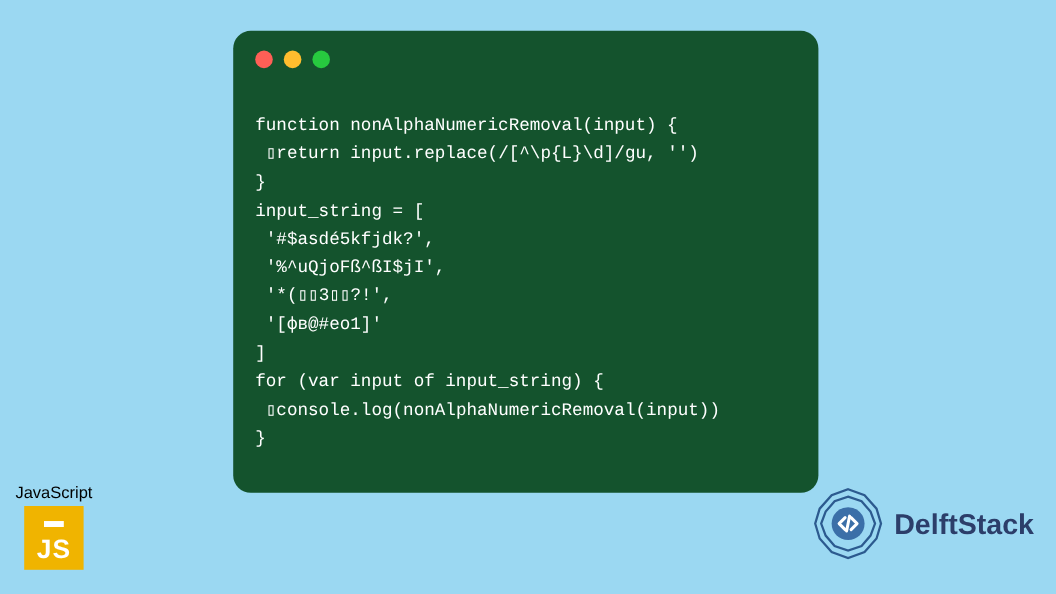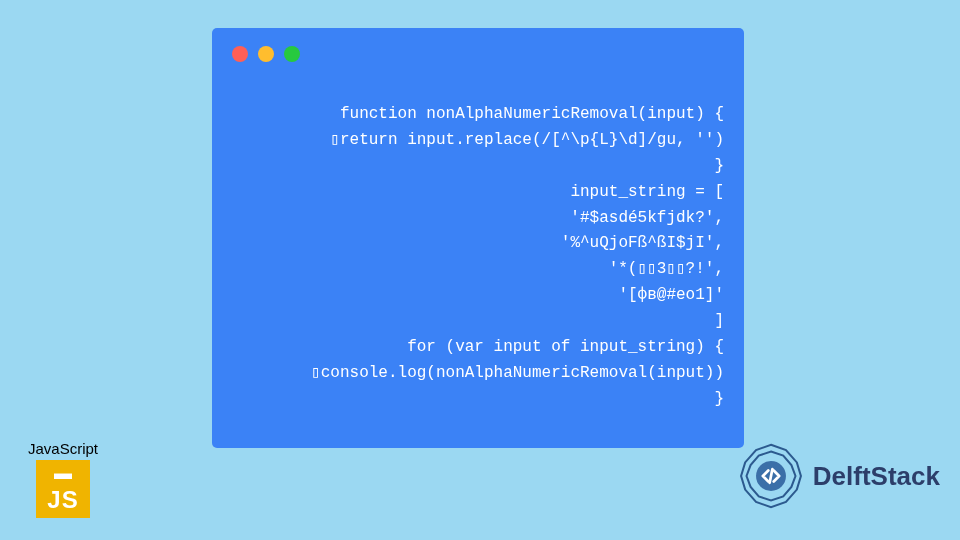--- a/index.html
+++ b/index.html
@@ -10,40 +10,39 @@
     position: relative;
     font-family: -apple-system, BlinkMacSystemFont, "Segoe UI", Arial, sans-serif;
     overflow: hidden;
   }
   .code-window {
     position: absolute;
     left: 212px;
     top: 28px;
     width: 532px;
     height: 420px;
-    background: #3b82f6;
-    border-radius: 5px;
+    background: #14532d;
+    border-radius: 16px;
     padding: 18px 20px;
-    text-align: right;
   }
   .dots { display: flex; gap: 10px; margin-bottom: 14px; }
   .dot { width: 16px; height: 16px; border-radius: 50%; }
   .dot.red { background: #ff5f56; }
   .dot.yellow { background: #ffbd2e; }
   .dot.green { background: #27c93f; }
   .code {
     font-family: Menlo, Consolas, "Courier New", monospace;
     color: #ffffff;
     font-size: 16px;
     line-height: 1.62;
     white-space: pre;
   }
   .js-badge {
     position: absolute;
-    left: 28px;
+    left: 14px;
     bottom: 22px;
     display: flex;
     flex-direction: column;
     align-items: center;
   }
   .js-label { font-size: 15px; color: #000; margin-bottom: 3px; }
   .js-logo {
     width: 54px;
     height: 58px;
     background: #f0b400;

